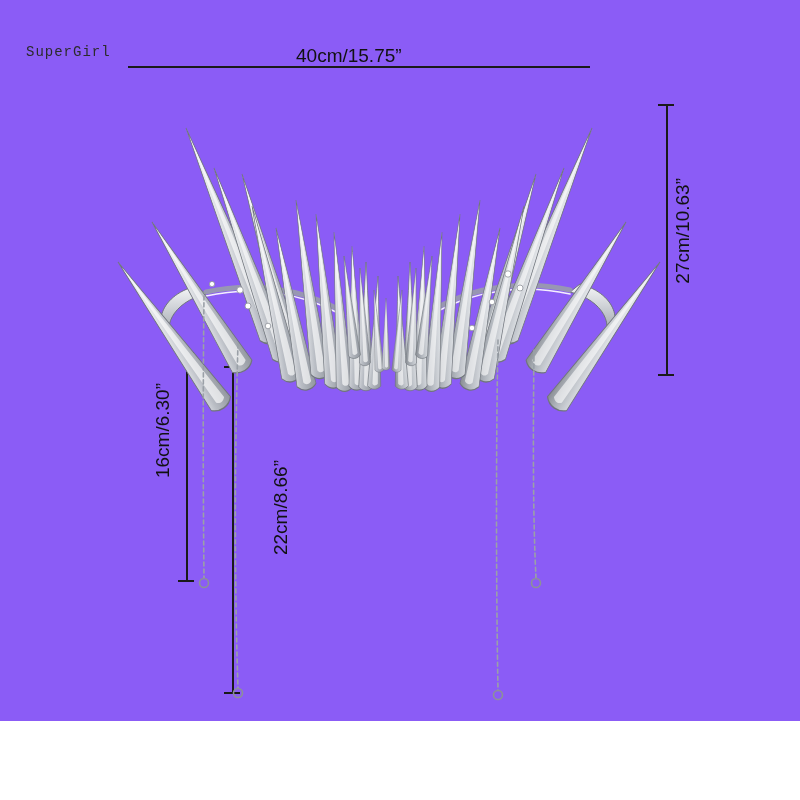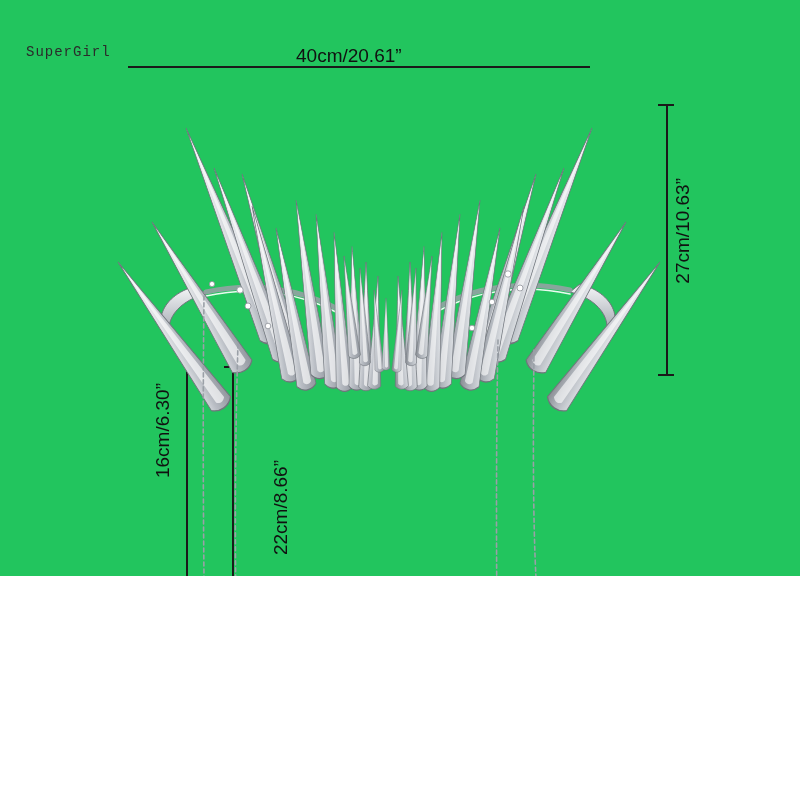--- a/index.html
+++ b/index.html
@@ -6,22 +6,22 @@
     margin: 0;
     padding: 0;
     background: #ffffff;
   }
   body {
     font-family: "Liberation Sans", sans-serif;
   }
   #stage {
     position: relative;
     width: 800px;
-    height: 576px;
-    background: #22c55e;
+    height: 721px;
+    background: #8b5cf6;
     overflow: hidden;
   }
 
   
   .brand {
     position: absolute;
     left: 26px;
     top: 44px;
     font-family: "Liberation Mono", monospace;
     font-size: 14px;
@@ -77,21 +77,21 @@
   }
 </style>
 </head>
 <body>
 
 <div id="stage">
 
   <div class="brand">SuperGirl</div>
 
   <div class="rule-h" style="left:128px; top:66px; width:462px;"></div>
-  <div class="dim-label" id="label-width">40cm/20.61”</div>
+  <div class="dim-label" id="label-width">40cm/15.75”</div>
 
   <div class="rule-v" style="left:666px; top:104px; height:270px;"></div>
   <div class="cap-h" style="left:658px; top:104px;"></div>
   <div class="cap-h" style="left:658px; top:374px;"></div>
   <div class="dim-label vertical" id="label-height">27cm/10.63”</div>
 
   <div class="rule-v" style="left:186px; top:352px; height:228px;"></div>
   <div class="cap-h" style="left:178px; top:352px;"></div>
   <div class="cap-h" style="left:178px; top:580px;"></div>
   <div class="dim-label vertical" id="label-16">16cm/6.30”</div>

